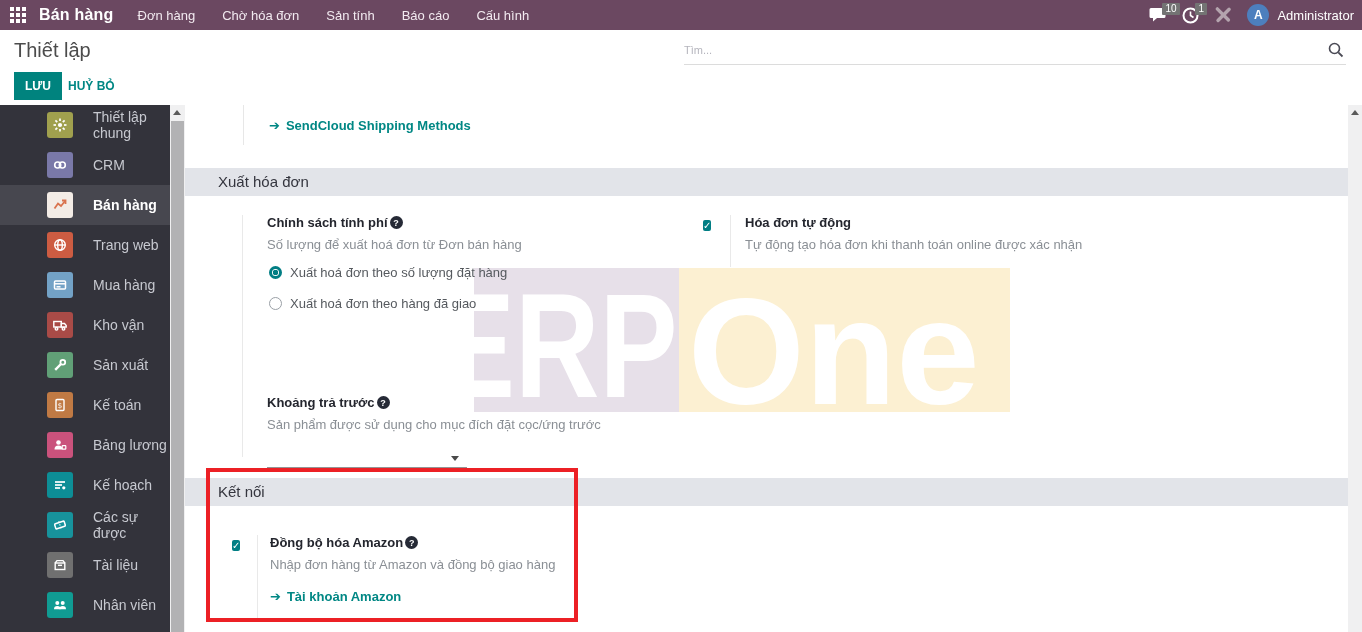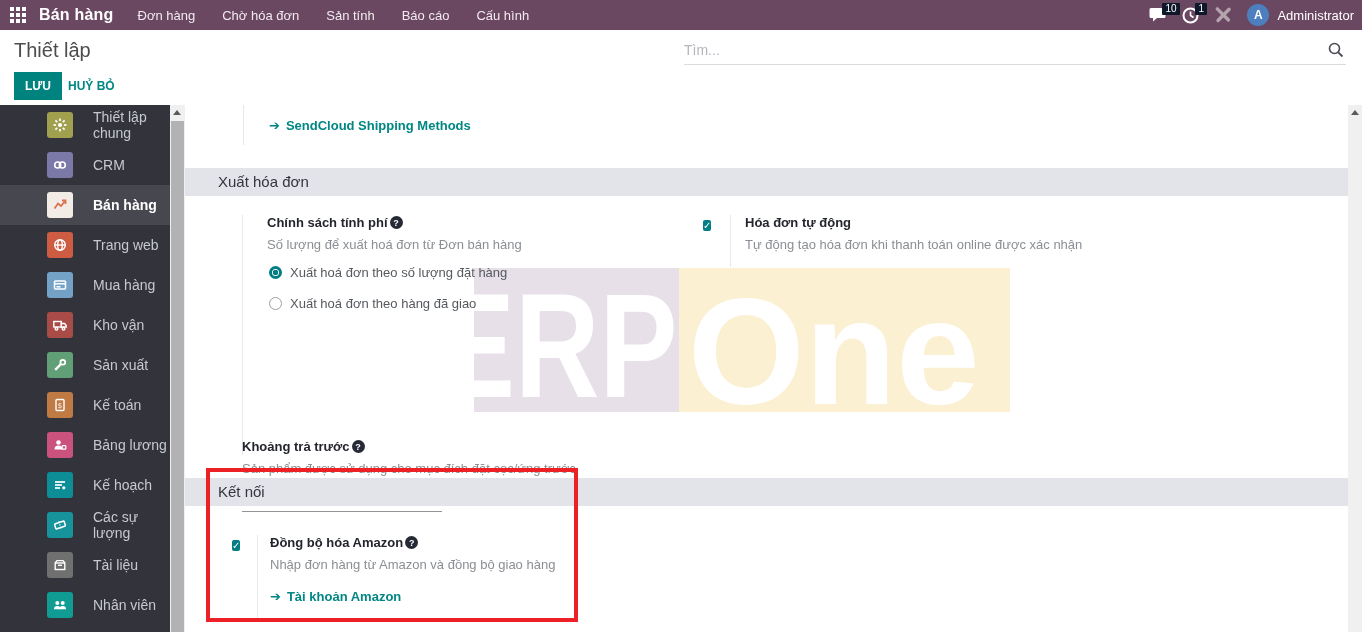--- a/index.html
+++ b/index.html
@@ -9,36 +9,36 @@
   
   .topbar { height:30px; background:#6b4861; display:flex; align-items:center; color:#fff; position:relative; }
   .grid-icon { width:17px; height:17px; margin:0 12px 0 10px; display:grid;
     grid-template-columns:repeat(3,4px); grid-template-rows:repeat(3,4px); gap:2px; }
   .grid-icon span { background:#fff; }
   .brand { font-size:16px; font-weight:bold; margin-right:24px; letter-spacing:.2px; }
   .topmenu { display:flex; gap:27px; font-size:13px; color:#f2eaf0; }
   .topmenu span { cursor:pointer; }
   .top-right { position:absolute; right:8px; top:0; height:30px; display:flex; align-items:center; gap:14px; }
   .tb-ico { position:relative; display:flex; align-items:center; }
-  .badge { position:absolute; top:-4px; left:13px; background:#0f172a; color:#fff;
+  .badge { position:absolute; top:-4px; left:13px; background:#737373; color:#fff;
     font-size:10px; line-height:12px; padding:0 3px; border-radius:1px; }
   .avatar { width:22px; height:22px; border-radius:50%; background:#4d7fbe; color:#fff;
     font-size:12px; font-weight:bold; display:flex; align-items:center; justify-content:center; }
   .username { font-size:13px; color:#fff; margin-left:-6px; }
 
   
   .cpanel { height:75px; background:#fff; position:relative;padding-left:48px; }
   .page-title { position:absolute; left:14px; top:9px; font-size:20px; color:#4c4c4c; }
   .btn-save { position:absolute; left:14px; top:42px; background:#00837e; color:#fff; border:none;
     font-size:12px; font-weight:bold; padding:7px 11px; cursor:pointer; font-family:inherit; }
   .btn-discard { position:absolute; left:68px; top:49px; color:#008784; font-size:12px;
     font-weight:bold; cursor:pointer; }
   .searchbox { position:absolute; left:684px; top:5px; width:662px; height:30px;
     border-bottom:1px solid #dcdcdc; display:flex; align-items:center; }
-  .searchbox input { flex:1; border:none; outline:none; font-size:14px; color:#555;
+  .searchbox input { flex:1; border:none; outline:none; font-size:11px; color:#555;
     font-family:inherit; background:transparent; }
   .searchbox input::placeholder { color:#b5b5bd; }
 
   
   .page-body { display:flex; height:527px; }
 
   .sidebar { width:170px; background:#33333b; flex:none; }
   .side-item { height:40px; display:flex; align-items:center; cursor:pointer; color:#c7c9d0; font-size:14px;padding-left:33px; }
   .side-item.selected { background:#47474f; color:#fff; font-weight:bold; }
   .side-icon { width:26px; height:26px; border-radius:3px; margin:0 20px 0 14px; flex:none;
@@ -274,21 +274,21 @@
       <span>Kế hoạch</span>
     </div>
 
     <div class="side-item">
       <span class="side-icon" style="background: rgb(23, 147, 156); color: rgb(255, 255, 255);">
         <svg width="16" height="16" viewBox="0 0 16 16">
             <rect x="3" y="5.3" width="10" height="5.4" rx="1" fill="none" stroke="currentColor" stroke-width="1.5" transform="rotate(-18 8 8)"></rect>
             <line x1="8" y1="4" x2="8" y2="12" stroke="currentColor" stroke-width="1" stroke-dasharray="1.5 1.5" transform="rotate(-18 8 8)"></line>
           </svg>
       </span>
-      <span>Các sự lượng</span>
+      <span>Các sự được</span>
     </div>
 
     <div class="side-item">
       <span class="side-icon" style="background: rgb(112, 112, 112); color: rgb(255, 255, 255);">
         <svg width="16" height="16" viewBox="0 0 16 16" fill="none" stroke="currentColor" stroke-width="1.4">
             <path d="M3.2 6 l1.8 -2.4 h6 l1.8 2.4"></path>
             <rect x="3.2" y="6" width="9.6" height="6.5"></rect>
             <line x1="6" y1="8.3" x2="10" y2="8.3"></line>
           </svg>
       </span>
@@ -356,21 +356,21 @@
       <div class="setting-box" style="left:510px; top:110px;">
         <div class="setting-pane" style="width:36px; height:52px;">
           <span class="checkbox" style="margin-left:8px;">✓</span>
         </div>
         <div class="setting-content" style="padding-left:14px;">
           <div class="setting-label">Hóa đơn tự động</div>
           <div class="setting-desc">Tự động tạo hóa đơn khi thanh toán online được xác nhận</div>
         </div>
       </div>
 
-      <div class="setting-box" style="left:33px; top:272px;flex-direction:column;">
+      <div class="setting-box" style="left:33px; top:290px;">
         <div class="setting-pane" style="width:25px; height:62px;"></div>
         <div class="setting-content">
           <div class="setting-label">
             <span>Khoảng trả trước</span>
               <span class="help-icon">?</span>
           </div>
           <div class="setting-desc">Sản phẩm được sử dụng cho mục đích đặt cọc/ứng trước</div>
           <div class="select-ctl">
             <span></span>
             <span class="caret"></span>

